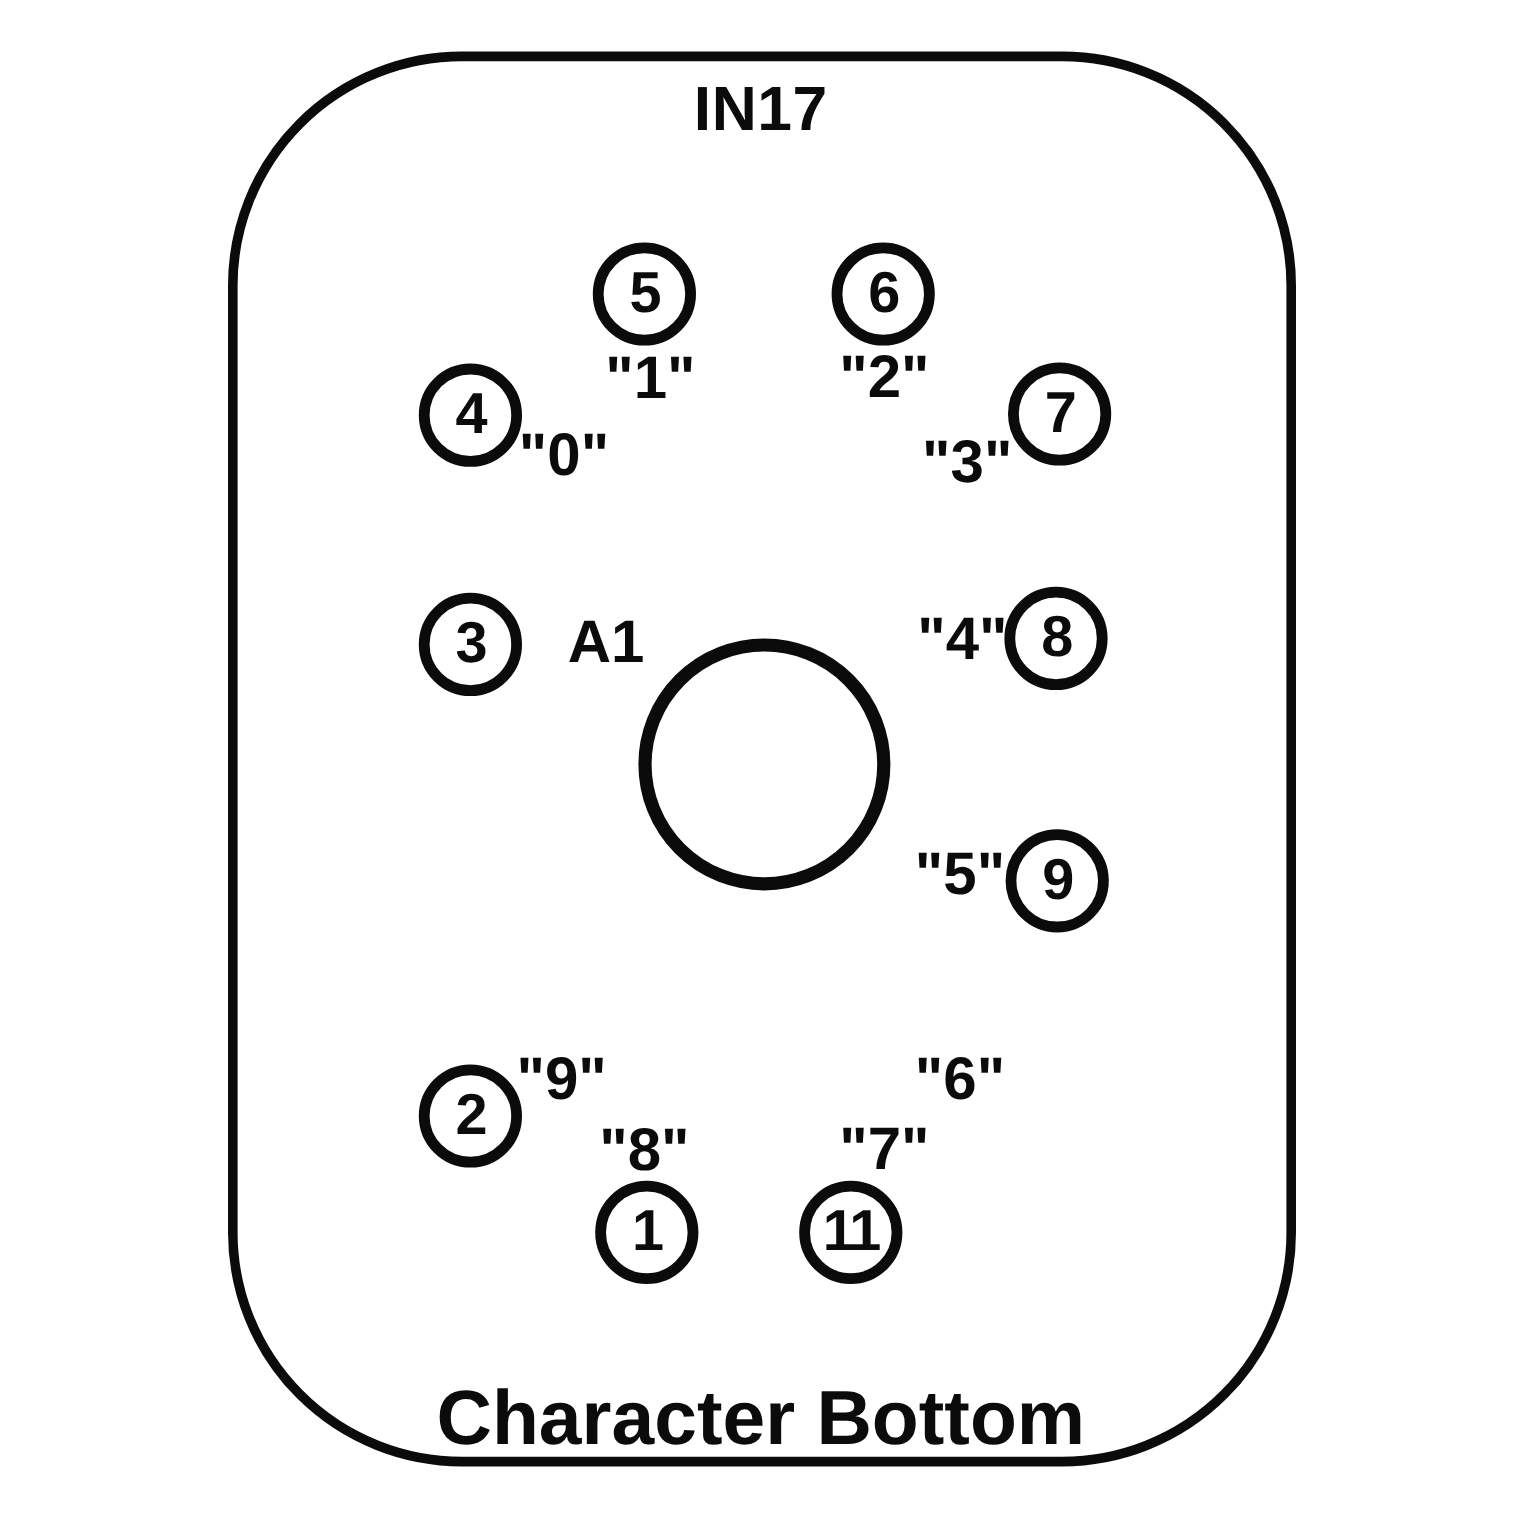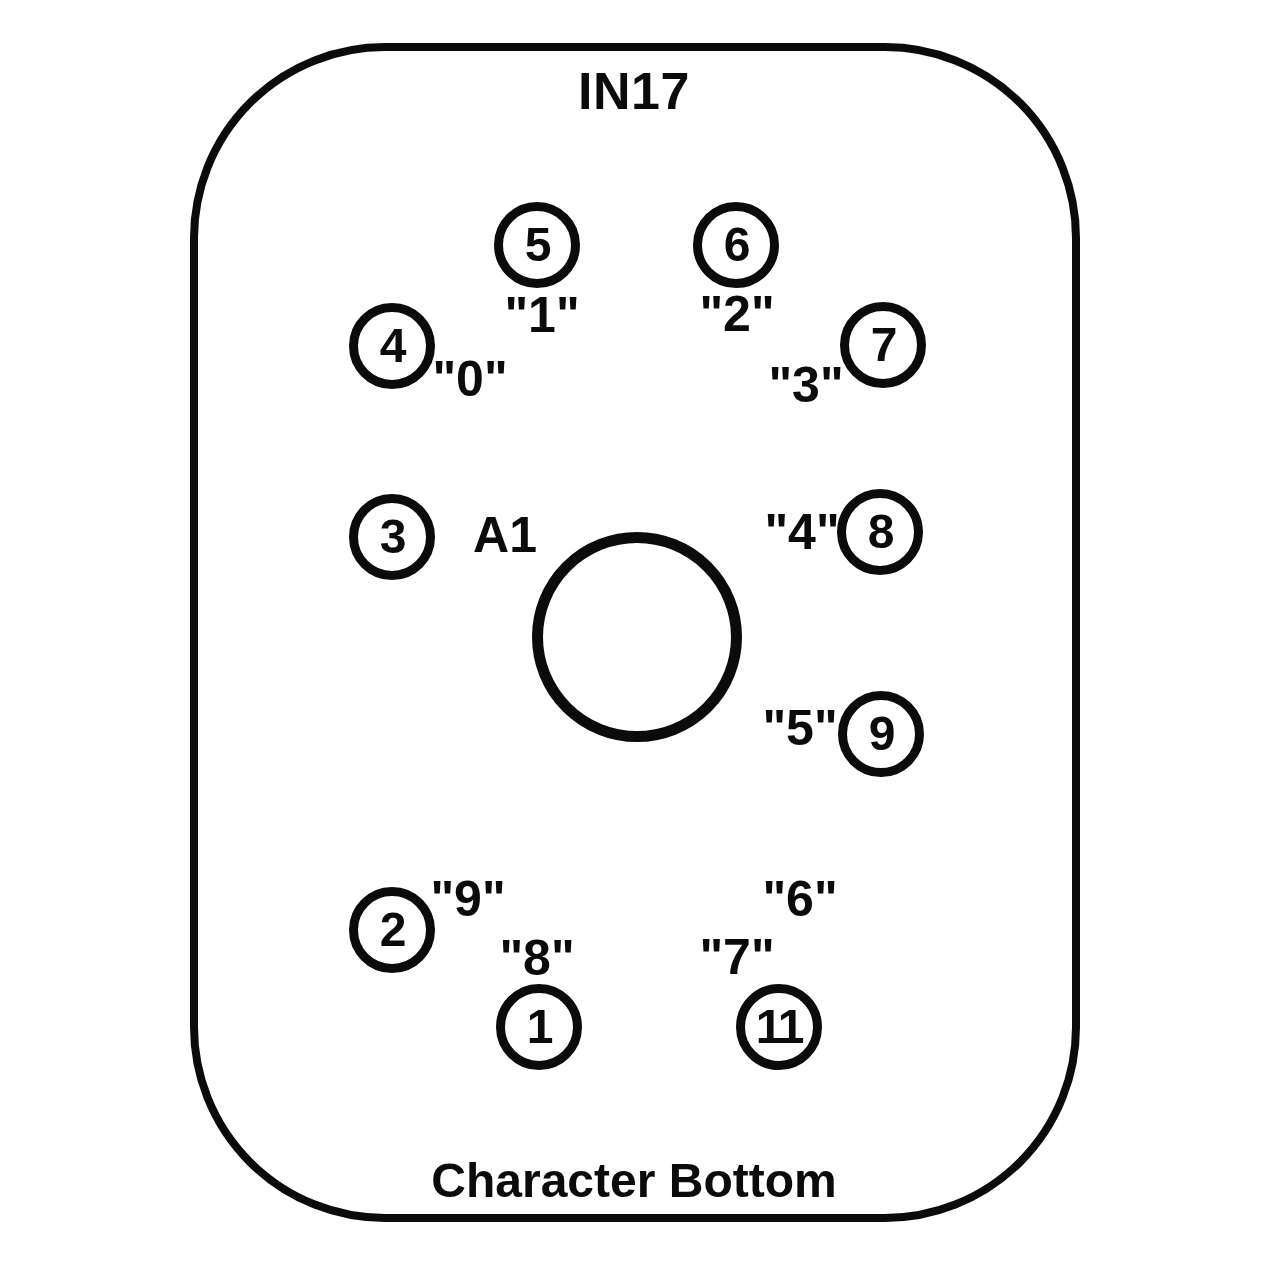--- a/index.html
+++ b/index.html
@@ -75,21 +75,21 @@
     border-radius: 50%;
     background: #ffffff;
     transform: translate(-50%, -50%);
   }
   .footer-label {
     position: absolute;
     top: 1154px;
     left: 0;
     width: 1268px;
     text-align: center;
-    font-size: 48px;
+    font-size: 64px;
     line-height: 54px;
   }
 </style>
 </head>
 <body>
 
 <div class="canvas">
 
   <div class="tube-outline"></div>
 
@@ -139,20 +139,20 @@
   </div>
   <div class="pin-label" style="left:468px; top:899px;">"9"</div>
 
   <div class="pin-label" style="left:800px; top:899px;">"6"</div>
 
   <div class="pin" style="left:539px; top:1027px;">
     <span class="pin-num">1</span>
   </div>
   <div class="pin-label" style="left:537px; top:958px;">"8"</div>
 
-  <div class="pin" style="left:779px; top:1027px;">
+  <div class="pin" style="left:709px; top:1027px;">
     <span class="pin-num">11</span>
   </div>
   <div class="pin-label" style="left:737px; top:957px;">"7"</div>
 
   <div class="footer-label">Character Bottom</div>
 
 </div>
 
 </body></html>

